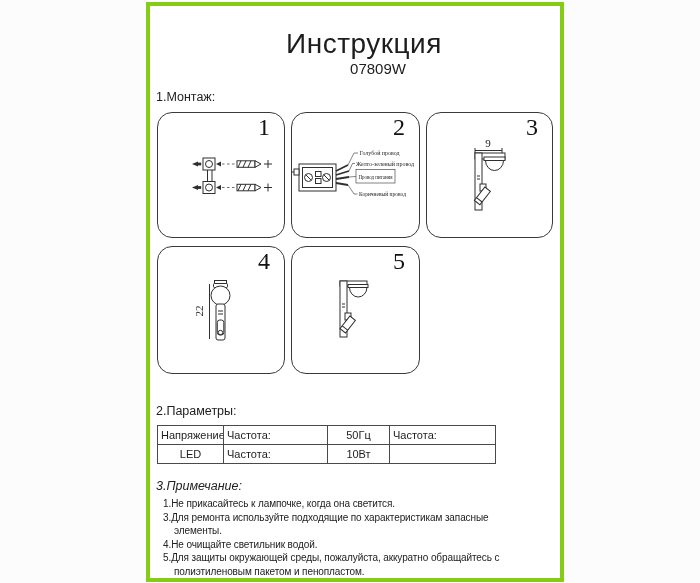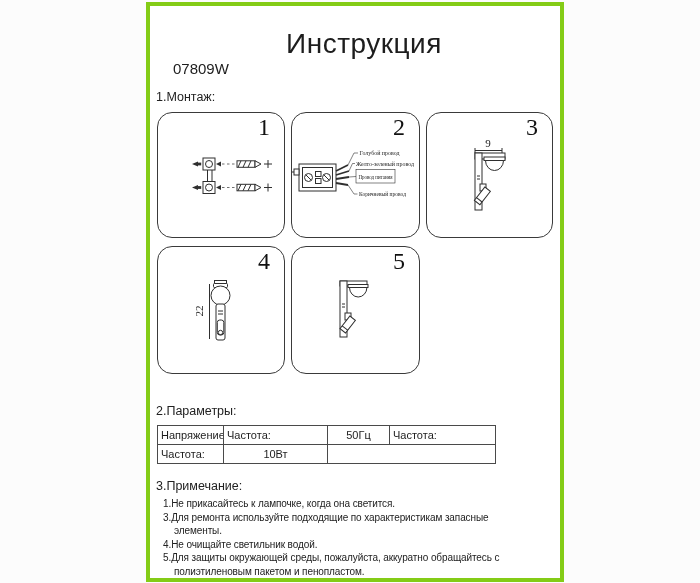--- a/index.html
+++ b/index.html
@@ -2,21 +2,21 @@
 <html><head>
 <meta charset="utf-8">
 <style>
   html,body{margin:0;padding:0;background:#fcfcfc;}
   .stage{position:relative;width:700px;height:583px;background:#fcfcfc;overflow:hidden;
          font-family:"Liberation Sans",sans-serif;color:#1d1d1d;}
   .page{position:absolute;left:146px;top:2px;width:410px;height:572px;
         background:#ffffff;border:4px solid #84cc16;}
   .title{position:absolute;left:0;right:0;top:22px;text-align:center;
          font-size:28px;font-weight:400;letter-spacing:.5px;transform:translateX(9px);}
-  .model{position:absolute;left:0;right:0;top:54px;
+  .model{position:absolute;left:0;right:0;top:54px;text-align:center;
          font-size:15px;transform:translateX(23px);}
   .sec-label{position:absolute;font-size:12.5px;color:#222;}
   .panel{position:absolute;border:1px solid #3a3a3a;border-radius:15px;background:#fff;}
   .panel .num{position:absolute;top:1px;right:14px;font-family:"Liberation Serif",serif;
               font-size:24px;color:#111;}
   .panel svg{position:absolute;left:0;top:0;}
   .ptable{position:absolute;left:7px;top:419px;display:grid;
           grid-template-columns:66px 104px 62px 105px;grid-auto-rows:18.5px;
           border:1px solid #4a4a4a;font-size:11px;}
   .ptable .cell{border-right:1px solid #4a4a4a;border-bottom:1px solid #4a4a4a;
@@ -193,25 +193,26 @@
       </svg>
     </div>
 
     <div class="sec-label" style="left:6px;top:398px;">2.Параметры:</div>
 
     <div class="ptable">
       <div class="cell lab">Напряжение:</div>
       <div class="cell lab">Частота:</div>
       <div class="cell val">50Гц</div>
       <div class="cell lab">Частота:</div>
+      <div class="cell val">LED</div>
       <div class="cell lab">Частота:</div>
       <div class="cell val">10Вт</div>
     </div>
 
-    <div class="sec-label" style="left:6px;top:473px;">3.Примечание:</div>
+    <div class="sec-label" style="left:6px;top:473px;font-style:italic;">3.Примечание:</div>
 
     <div class="notes">
       <div class="note">1.Не прикасайтесь к лампочке, когда она светится.</div>
       <div class="note">3.Для ремонта используйте подходящие по характеристикам запасные элементы.</div>
       <div class="note">4.Не очищайте светильник водой.</div>
       <div class="note">5.Для защиты окружающей среды, пожалуйста, аккуратно обращайтесь с полиэтиленовым пакетом и пенопластом.</div>
     </div>
 
   </div>
 </div>

